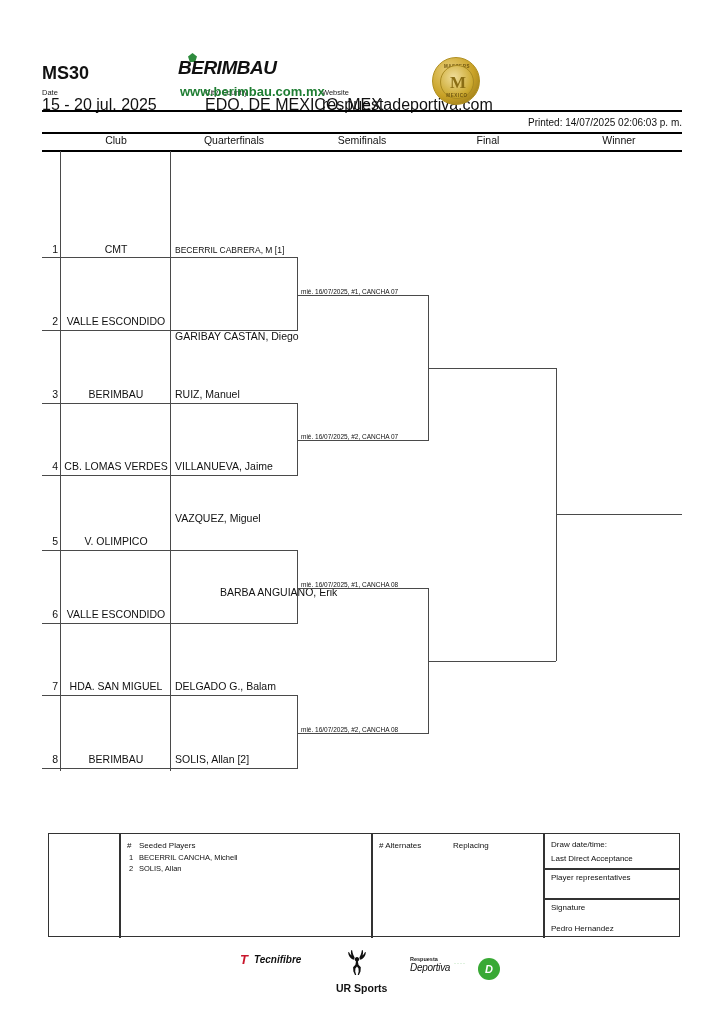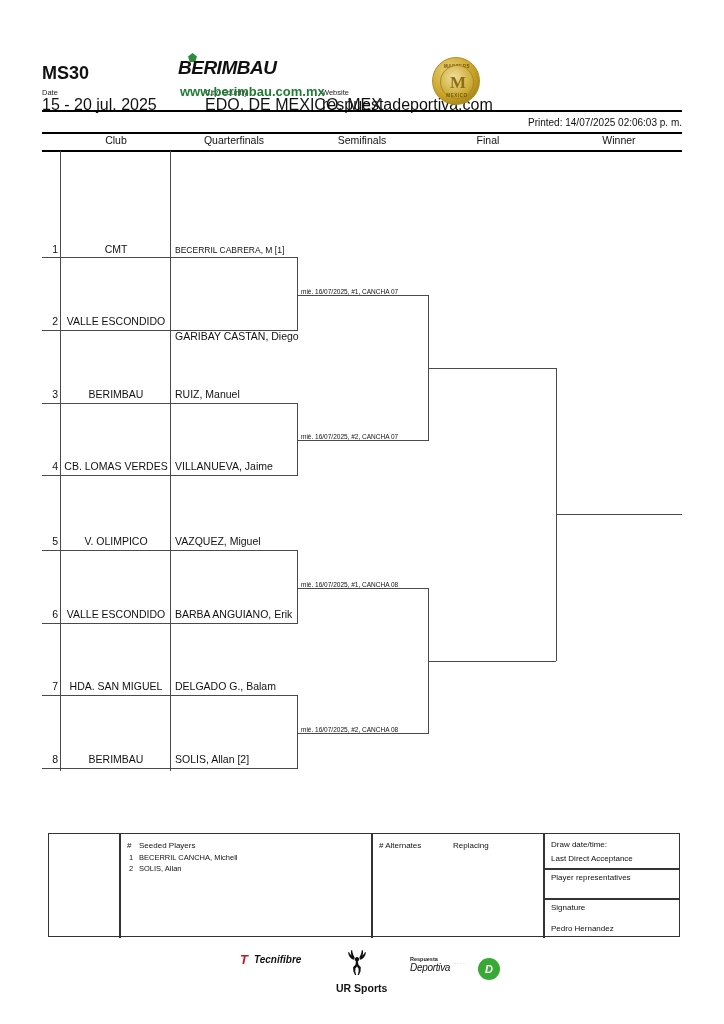--- a/index.html
+++ b/index.html
@@ -244,26 +244,26 @@
     <div class="player" style="top:388px;">RUIZ, Manuel</div>
     <div class="ln ln-h" style="left:42px; top:403px; width:256px;"></div>
 
     <div class="seed-no" style="left:42px; top:460px;">4</div>
     <div class="club" style="top:460px;text-align:center;">CB. LOMAS VERDES</div>
     <div class="player" style="top:460px;">VILLANUEVA, Jaime</div>
     <div class="ln ln-h" style="left:42px; top:475px; width:256px;"></div>
 
     <div class="seed-no" style="left:42px; top:535px;">5</div>
     <div class="club" style="top:535px;">V. OLIMPICO</div>
-    <div class="player" style="top:535px;">VAZQUEZ, Miguel</div>
+    <div class="player" style="top:512px;">VAZQUEZ, Miguel</div>
     <div class="ln ln-h" style="left:42px; top:550px; width:256px;"></div>
 
     <div class="seed-no" style="left:42px; top:608px;">6</div>
     <div class="club" style="top:608px;">VALLE ESCONDIDO</div>
-    <div class="player" style="top:608px;">BARBA ANGUIANO, Erik</div>
+    <div class="player" style="top:586px;margin-left:45px;">BARBA ANGUIANO, Erik</div>
     <div class="ln ln-h" style="left:42px; top:623px; width:256px;"></div>
 
     <div class="seed-no" style="left:42px; top:680px;">7</div>
     <div class="club" style="top:680px;">HDA. SAN MIGUEL</div>
     <div class="player" style="top:680px;">DELGADO G., Balam</div>
     <div class="ln ln-h" style="left:42px; top:695px; width:256px;"></div>
 
     <div class="seed-no" style="left:42px; top:753px;">8</div>
     <div class="club" style="top:753px;">BERIMBAU</div>
     <div class="player" style="top:753px;">SOLIS, Allan [2]</div>

